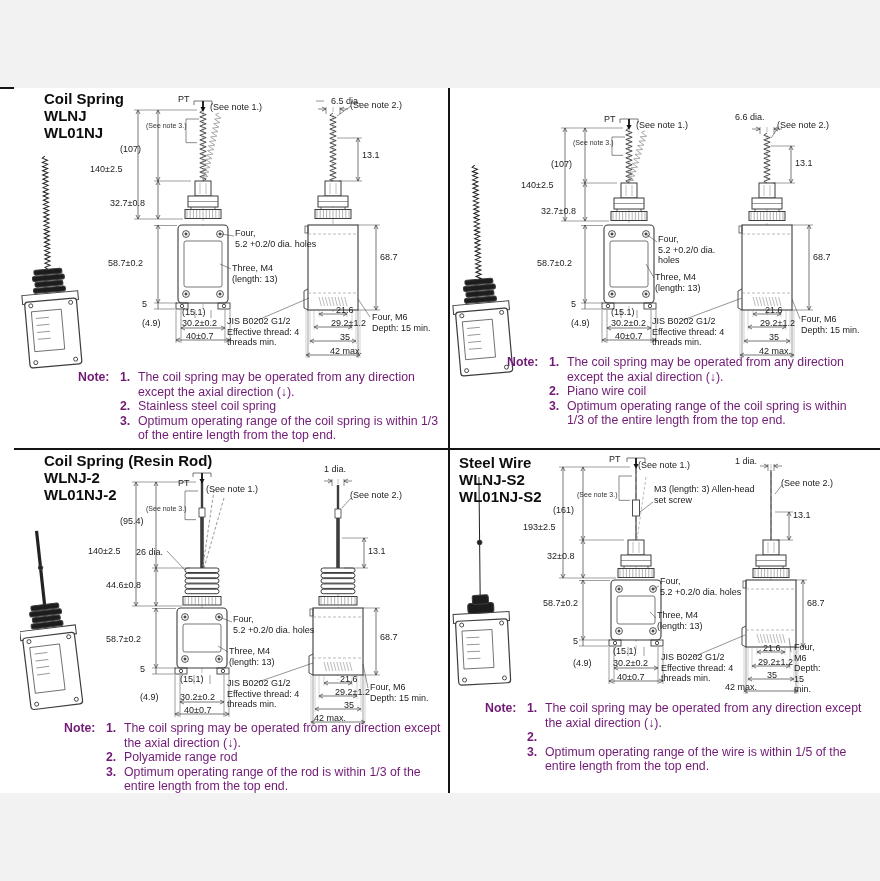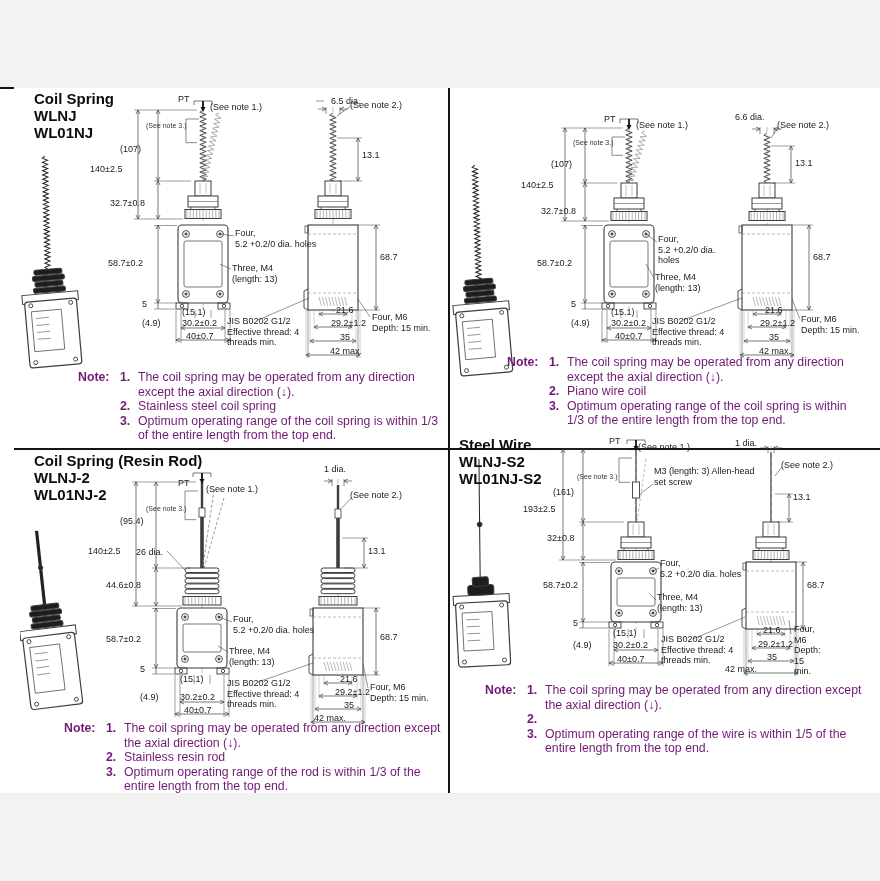--- a/index.html
+++ b/index.html
@@ -4,21 +4,21 @@
 <style>
   html,body{margin:0;padding:0;background:#e9e9ea;}
   .page{position:relative;width:880px;height:881px;background:#f2f2f3;
         font-family:"Liberation Sans",sans-serif;color:#1a1a1a;overflow:hidden;}
   .content{position:absolute;left:0;top:88px;width:880px;height:705px;background:#ffffff;}
   .vdiv{position:absolute;left:448px;top:88px;width:2px;height:705px;background:#141414;}
   .hdiv{position:absolute;left:14px;top:448px;width:866px;height:2px;background:#141414;}
   .topmark{position:absolute;left:0;top:87px;width:14px;height:2px;background:#141414;}
   .quad{position:absolute;}
   svg.art{position:absolute;left:0;top:0;}
-  .qtitle{position:absolute;left:14px;top:2px;font-weight:bold;font-size:15px;line-height:17px;color:#0d0d0d;}
+  .qtitle{position:absolute;left:24px;top:2px;font-weight:bold;font-size:15px;line-height:17px;color:#0d0d0d;}
   .lbl{position:absolute;font-size:9px;line-height:10.5px;white-space:nowrap;color:#222;}
   .lbl.sm{font-size:7px;color:#333;}
   .lbl.pre{white-space:pre-line;}
   .lbl.w110{width:110px;white-space:normal;}
   .notes{position:absolute;font-size:12.3px;line-height:14.6px;color:#701a75;}
   .nrow{display:flex;}
   .nkw{font-weight:bold;width:42px;flex:none;}
   .nnum{font-weight:bold;width:18px;flex:none;}
   .ntxt{flex:1;}
 </style>
@@ -749,21 +749,21 @@
     </div>
     <div class="notes" style="left:44px;top:271px;width:382px">
       <div class="nrow">
         <span class="nkw">Note:</span>
         <span class="nnum">1.</span>
         <span class="ntxt">The coil spring may be operated from any direction except the axial direction (↓).</span>
       </div>
       <div class="nrow">
         <span class="nkw"></span>
         <span class="nnum">2.</span>
-        <span class="ntxt">Stainless resin rod</span>
+        <span class="ntxt">Polyamide range rod</span>
       </div>
       <div class="nrow">
         <span class="nkw"></span>
         <span class="nnum">3.</span>
         <span class="ntxt">Optimum operating range of the rod is within 1/3 of the entire length from the top end.</span>
       </div>
     </div>
   <span class="lbl" style="left: 158px; top: 28px;">PT</span>
       <span class="lbl" style="left: 186px; top: 34px;">(See note 1.)</span>
       <span class="lbl sm" style="left: 126px; top: 54px;">(See note 3.)</span>
@@ -789,21 +789,21 @@
       <span class="lbl" style="left: 348px; top: 96px;">13.1</span>
       <span class="lbl" style="left: 360px; top: 182px;">68.7</span>
       <span class="lbl" style="left: 320px; top: 224px;">21.6</span>
       <span class="lbl" style="left: 315px; top: 237px;">29.2±1.2</span>
       <span class="lbl" style="left: 324px; top: 250px;">35</span>
       <span class="lbl" style="left: 294px; top: 263px;">42 max.</span>
       <span class="lbl pre" style="left: 350px; top: 232px;">Four, M6
 Depth: 15 min.</span>
     </div>
 
-  <div class="quad" id="q3" style="left:449px;top:434px;width:366px;height:343px">
+  <div class="quad" id="q3" style="left:449px;top:452px;width:366px;height:343px">
     <svg class="art" id="svg3" width="431" height="343" viewBox="0 0 431 343">
         <line x1="187" y1="9" x2="187" y2="198" stroke="#8a8a8a" stroke-width="0.55" stroke-dasharray="5,3"></line>
         <line x1="322" y1="12" x2="322" y2="200" stroke="#8a8a8a" stroke-width="0.55" stroke-dasharray="5,3"></line>
         <line x1="187" y1="15" x2="187" y2="88" stroke="#333" stroke-width="1.1"></line>
         <rect x="183.5" y="48" width="7" height="16" fill="#fff" stroke="#3d3d3d" stroke-width="0.9"></rect>
         <line x1="197" y1="25" x2="188" y2="88" stroke="#aaa" stroke-width="0.8" stroke-dasharray="3,2"></line>
         <line x1="322" y1="18" x2="322" y2="88" stroke="#333" stroke-width="1.1"></line>
         <line x1="178" y1="6" x2="196" y2="6" stroke="#3d3d3d" stroke-width="0.7"></line>
         <line x1="178" y1="6" x2="178" y2="10" stroke="#3d3d3d" stroke-width="0.7"></line>
         <line x1="196" y1="6" x2="196" y2="10" stroke="#3d3d3d" stroke-width="0.7"></line>

